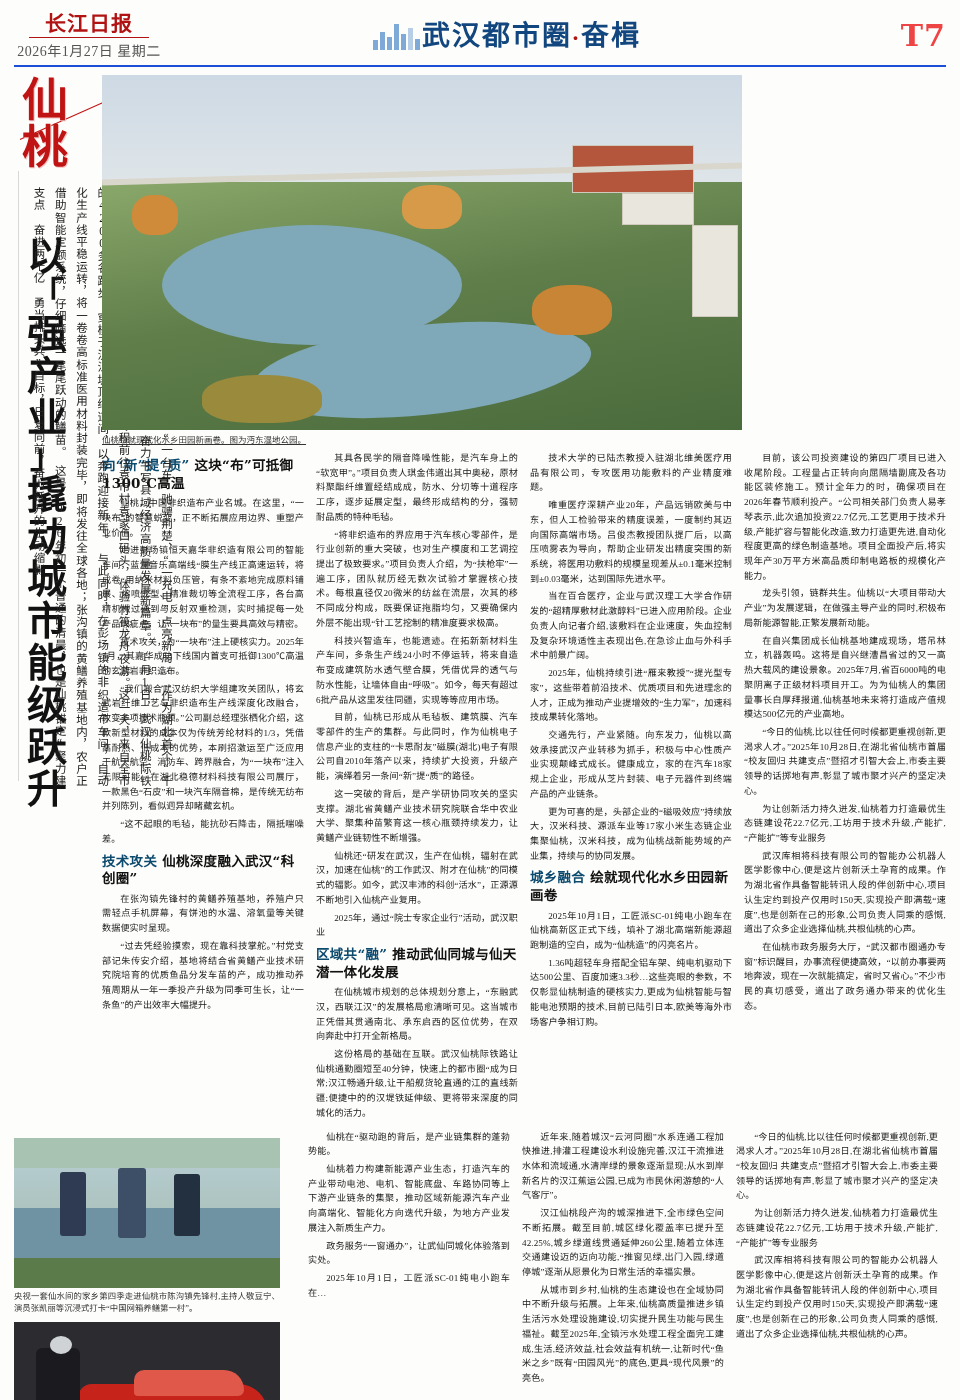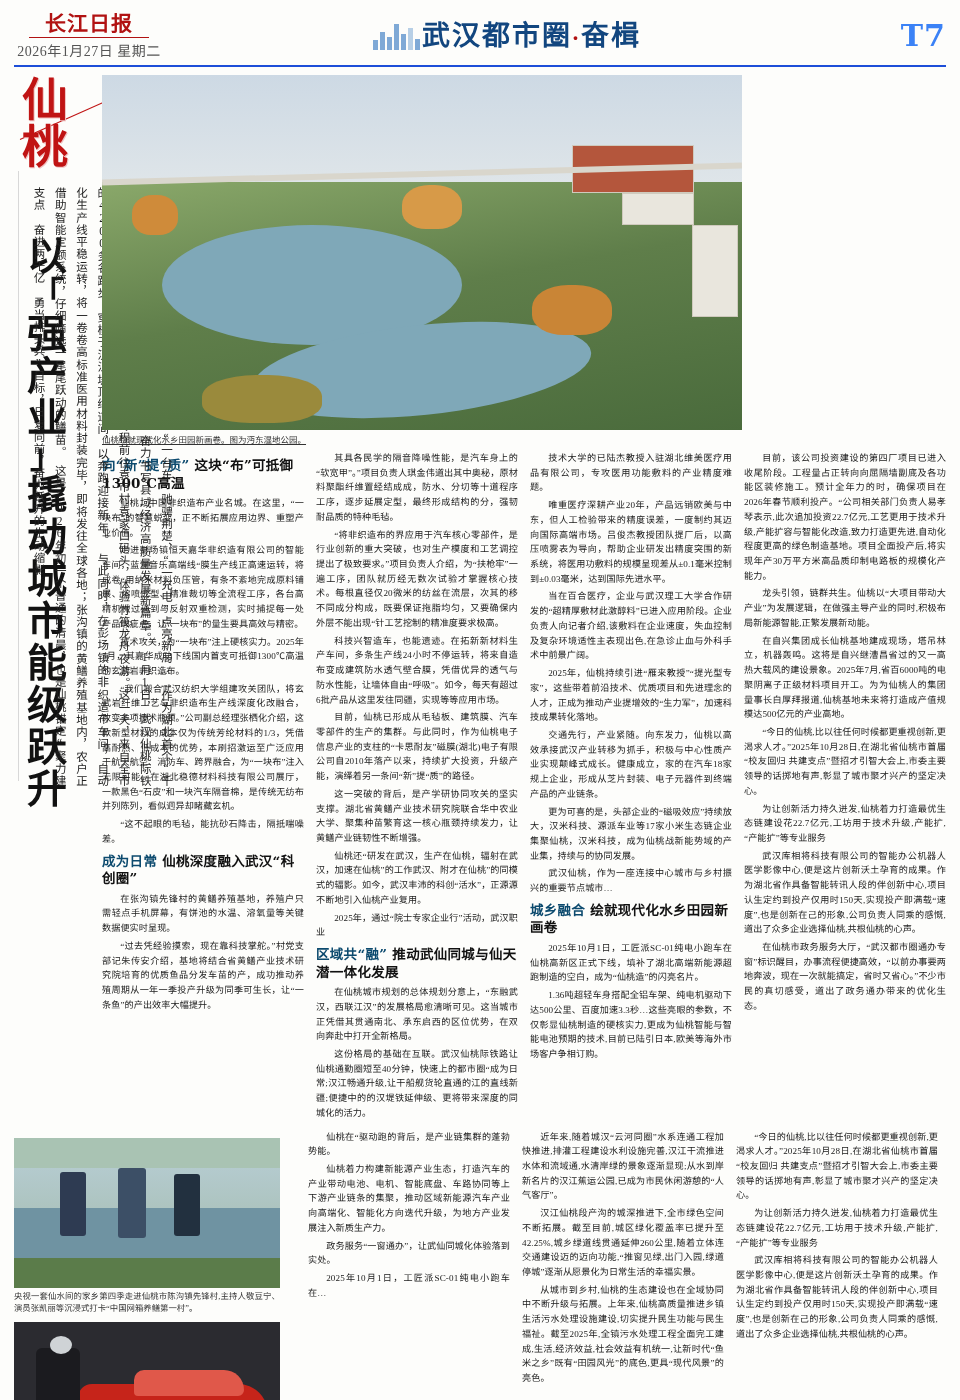--- a/index.html
+++ b/index.html
@@ -39,21 +39,21 @@
   .mh-title{
     font-family:"DejaVu Serif", serif;
     font-weight:bold;font-size:28px;color:#12467f;letter-spacing:2px;
     line-height:1;
   }
   .mh-title .sep{color:#b11212;font-size:20px;}
   .mh-title .sub{color:#12467f;}
   .mh-right{
     width:96px;text-align:right;
     font-family:"DejaVu Serif", serif;
-    font-weight:bold;font-size:30px;color:#3b82f6;letter-spacing:1px;
+    font-weight:bold;font-size:30px;color:#ef4444;letter-spacing:1px;
     padding-bottom:1px;
   }
 
   
   .top{display:flex;margin-top:8px;}
   .left-col{width:282px;position:relative;}
   .headline-wrap{position:relative;height:760px;}
 
   .hl-red{
     position:absolute;right:14px;top:2px;width:86px;
@@ -235,21 +235,21 @@
           <h2 class="sec">
             <span class="red">向“新”提“质”</span>
             <span>这块“布”可抵御1300℃高温</span>
           </h2>
           <p>仙桃，中国非织造布产业名城。在这里，“一块布”的智慧蜕变，正不断拓展应用边界、重塑产业价值。</p>
           <p>走进彭场镇恒天嘉华非织造有限公司的智能车间，蓝洞音乐高端线“膜生产线正高速运转，将成卷“用纳米材料负压管，有条不紊地完成原料铺展、熔喷成型、精准裁切等全流程工序，各台高精机械过通到与反射双重检测，实时捕捉每一处产品瑕疵点，让“一块布”的量生要具高效与精密。</p>
           <p>技术攻关，为“一块布”注上硬核实力。2025年5月，其嘉华成功下线国内首支可抵御1300℃高温的玄武岩非织造布。</p>
           <p>“我们搬合武汉纺织大学组建攻关团队，将玄武岩纤维工艺与非织造布生产线深度化改融合，改变多项技术瓶颈。”公司副总经理张栖化介绍，这款新型材料的成本仅为传统芳纶材料的1/3，凭借高耐热、低成本的优势，本刷招激运至广泛应用于航天航空、消防车、跨界融合，为“一块布”注入无限可能。在湖北稳德材料科技有限公司展厅，一款黑色“石皮”和一块汽车隔音棉，是传统无纺布并列陈列，看似迥异却睹藏玄机。</p>
           <p>“这不起眼的毛毡，能抗砂石降击，隔抵喘噪差。</p>
           <h2 class="sec">
-            <span class="red">成为日常</span>
+            <span class="red">技术攻关</span>
             <span>仙桃深度融入武汉“科创圈”</span>
           </h2>
           <p>在张沟镇先锋村的黄鳝养殖基地，养殖户只需轻点手机屏幕，有饼池的水温、溶氧量等关键数据便实时呈现。</p>
           <p>“过去凭经验摸索，现在靠科技掌舵。”村党支部记朱传安介绍，基地将结合省黄鳝产业技术研究院培育的优质鱼品分发车苗的产，成功推动养殖周期从一年一季投产升级为同季可生长，让“一条鱼”的产出效率大幅提升。</p>
         </div>
 
         <div class="col">
           <p>其具各民学的隔音降噪性能，是汽车身上的“软宽甲”。”项目负责人琪金伟道出其中奥秘，原材料聚酯纤维置经结成成，防水、分切等十道程序工序，逐步延展定型，最终形成结构的分，强韧耐品质的特种毛毡。</p>
           <p>“将非织造布的界应用于汽车核心零部件，是行业创新的重大突破，也对生产模度和工艺调控提出了极致要求。”项目负责人介绍，为“扶枪牢”一遍工序，团队就历经无数次试验才掌握核心技术。每根直径仅20微米的纺丝在流层，次其的移不同成分构成，既要保证拖脂均匀，又要确保内外层不能出现“针工艺挖制的精准度要求极高。</p>
           <p>科技兴智造车，也能遗迹。在拓新新材料生产车间，多条生产线24小时不停运转，将来自造布变成建筑防水透气壁合膜，凭借优异的透气与防水性能，让墙体自由“呼吸”。如今，每天有超过6批产品从这里发往同疆，实现等等应用市场。</p>
@@ -265,21 +265,20 @@
           <p>这份格局的基础在互联。武汉仙桃际铁路让仙桃通勤圈短至40分钟，快速上的都市圈“成为日常;汉江畅通升级,让干船舰货轮直通的江的直线新疆;便捷中的的汉堤铁延伸级、更将带来深度的同城化的活力。</p>
         </div>
 
         <div class="col">
           <p>技术大学的已陆杰教授入驻湖北维美医疗用品有限公司，专攻医用功能敷料的产业精度难题。</p>
           <p>唯重医疗深耕产业20年，产品远销欧美与中东，但人工检验带来的精度误差，一度制约其迈向国际高端市场。吕俊杰教授团队提厂后，以高压喷雾表为导向，帮助企业研发出精度突围的新系统，将医用功敷料的规模呈现差从±0.1毫米控制到±0.03毫米，达到国际先进水平。</p>
           <p>当在百合医疗，企业与武汉理工大学合作研发的“超精厚敷材此激醇料”已进入应用阶段。企业负责人向记者介绍,该敷料在企业速度，失血控制及复杂环境适性主表现出色,在急诊止血与外科手术中前景广阔。</p>
           <p>2025年，仙桃持续引进“雁来教授”“提光型专家”，这些带着前沿技术、优质项目和先进理念的人才，正成为推动产业提增效的“生力军”，加速科技成果转化落地。</p>
           <p>交通先行，产业紧随。向东发力，仙桃以高效承接武汉产业转移为抓手，积极与中心性质产业实现颠峰式成长。健康成立，家的在汽车18家规上企业，形成从芝片封装、电子元器件到终端产品的产业链条。</p>
           <p>更为可喜的是，头部企业的“磁吸效应”持续放大，汉米科技、源派车业等17家小米生态链企业集聚仙桃，汉米科技，成为仙桃战新能势域的产业集，持续与的协同发展。</p>
-          <p>武汉仙桃，作为一座连接中心城市与乡村振兴的重要节点城市…</p>
           <h2 class="sec">
             <span class="red">城乡融合</span>
             <span>绘就现代化水乡田园新画卷</span>
           </h2>
           <p>2025年10月1日，工匠派SC-01纯电小跑车在仙桃高新区正式下线，填补了湖北高端新能源超跑制造的空白，成为“仙桃造”的闪亮名片。</p>
           <p>1.36吨超轻车身搭配全铝车架、纯电机驱动下达500公里、百度加速3.3秒…这些亮眼的参数，不仅彰显仙桃制造的硬核实力,更成为仙桃智能与智能电池预期的技术,目前已陆引日本,欧美等海外市场客户争相订购。</p>
         </div>
 
         <div class="col">
           <p>目前，该公司投资建设的第四厂项目已进入收尾阶段。工程量占正转向向屈隔墙副底及各功能区装修施工。预计全年力的时，确保项目在2026年春节顺利投产。“公司相关部门负责人易孝琴表示,此次追加投资22.7亿元,工艺更用于技术升级,产能扩容与智能化改造,致力打造更先进,自动化程度更高的绿色制造基地。项目全面投产后,将实现年产30万平方米高品质印制电路板的规模化产能力。</p>

